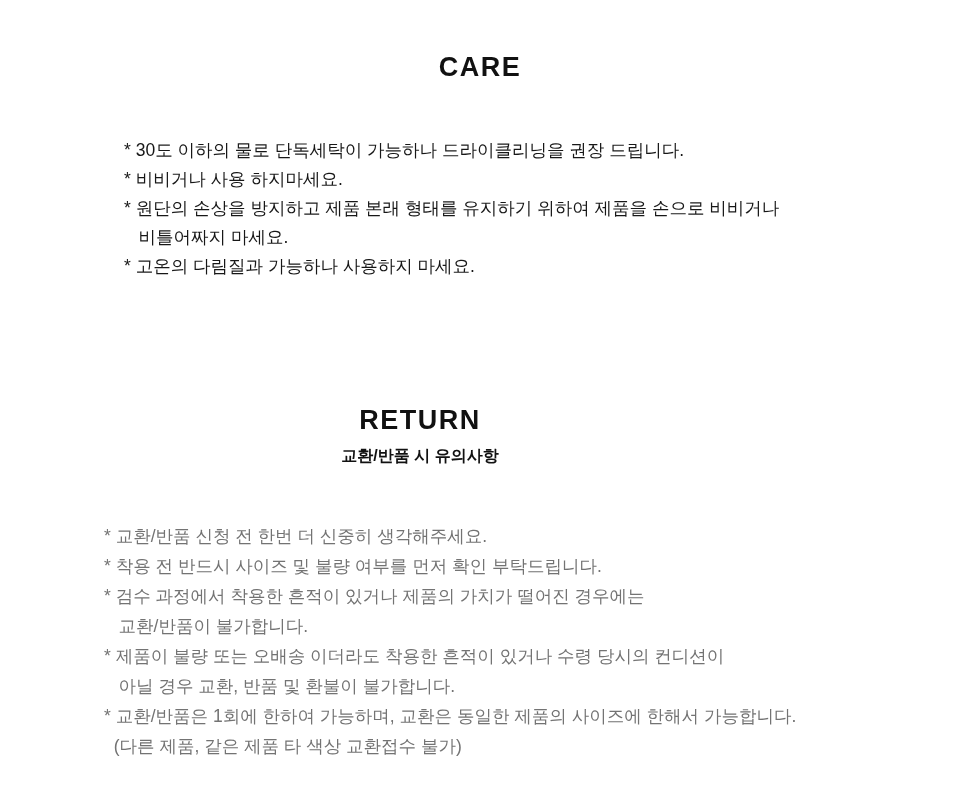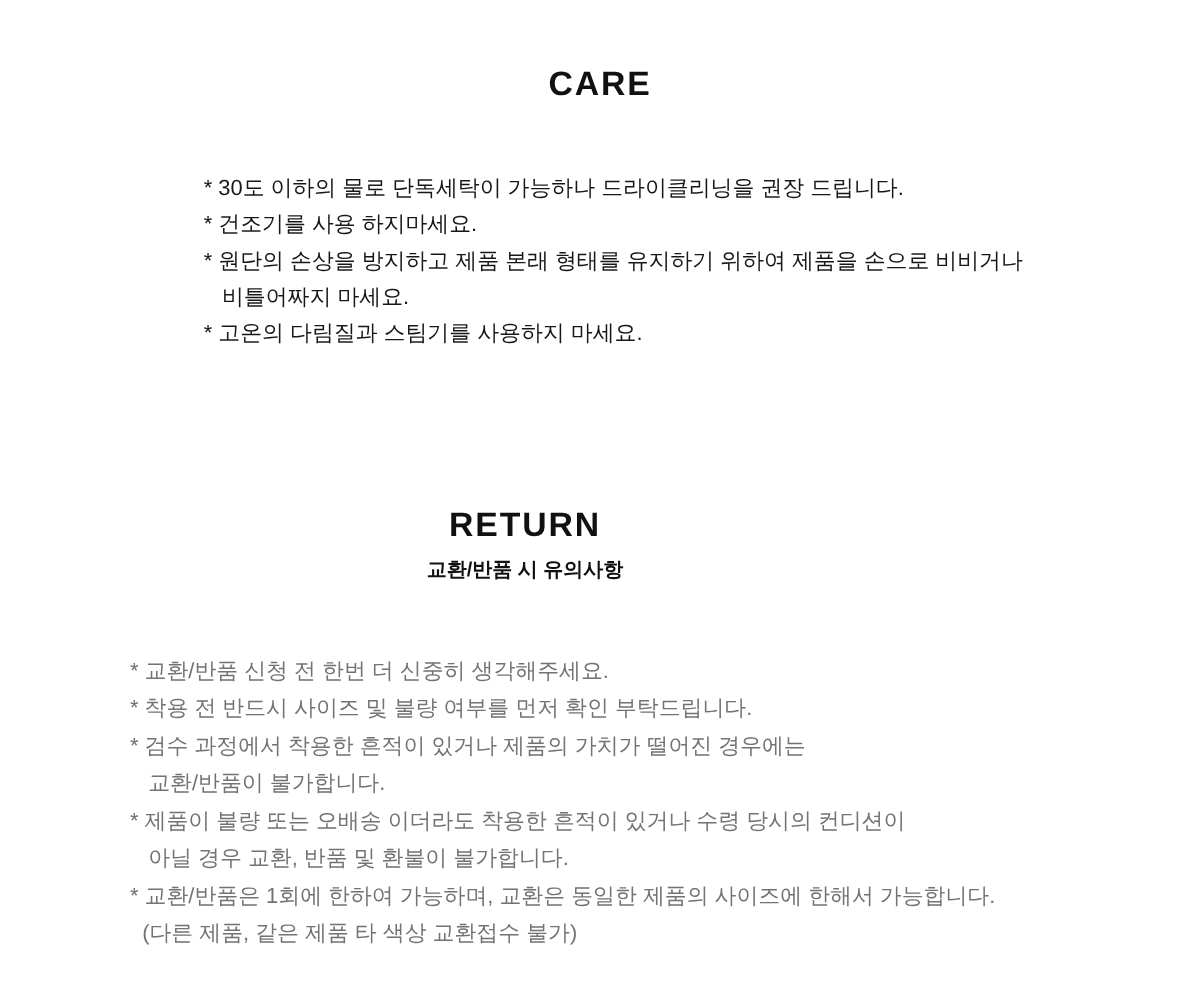--- a/index.html
+++ b/index.html
@@ -43,21 +43,20 @@
     position: absolute;
     left: 124px;
     top: 84px;
     width: 760px;
   }
   .care-list li {
     font-size: 17.5px;
     line-height: 29px;
     color: #171717;
     white-space: pre-wrap;
-    margin-left: 39px;
   }
 
   
   .return-section {
     position: absolute;
     left: 0;
     top: 405px;
     width: 840px;
   }
   .return-sub {
@@ -85,24 +84,24 @@
 </style>
 </head>
 <body>
 
 <div class="page">
 
   <section class="care-section">
     <h1 class="section-title">CARE</h1>
     <ul class="care-list">
       <li>* 30도 이하의 물로 단독세탁이 가능하나 드라이클리닝을 권장 드립니다.</li>
-      <li>* 건조기를 사용 하지마세요.</li>
+      <li>* 비비거나 사용 하지마세요.</li>
       <li>* 원단의 손상을 방지하고 제품 본래 형태를 유지하기 위하여 제품을 손으로 비비거나
    비틀어짜지 마세요.</li>
-      <li>* 고온의 다림질과 스팀기를 사용하지 마세요.</li>
+      <li>* 고온의 다림질과 가능하나 사용하지 마세요.</li>
     </ul>
   </section>
 
   <section class="return-section">
     <h1 class="section-title">RETURN</h1>
     <h2 class="return-sub">교환/반품 시 유의사항</h2>
     <ul class="return-list">
       <li>* 교환/반품 신청 전 한번 더 신중히 생각해주세요.</li>
       <li>* 착용 전 반드시 사이즈 및 불량 여부를 먼저 확인 부탁드립니다.</li>
       <li>* 검수 과정에서 착용한 흔적이 있거나 제품의 가치가 떨어진 경우에는

